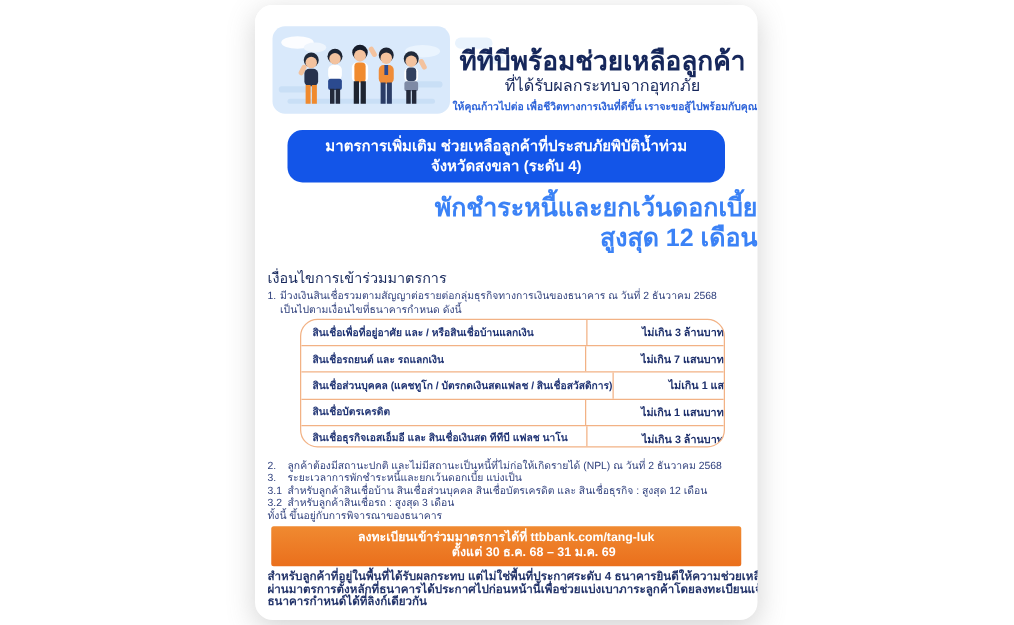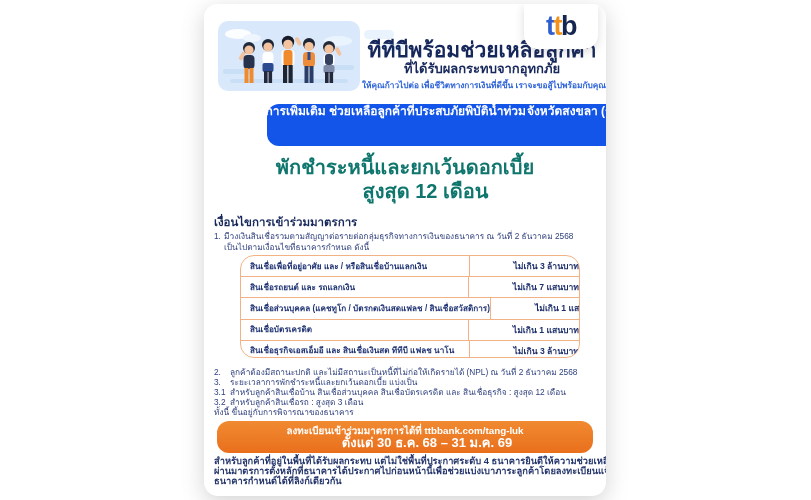--- a/index.html
+++ b/index.html
@@ -15,42 +15,42 @@
   }
   
   .hdr{position:absolute;left:0;top:0;width:100%;height:100px;background:#ffffff;}
   .cloud{position:absolute;background:#e9f3fd;border-radius:20px;}
   .illus{
     position:absolute;left:14px;top:17px;width:142px;height:70px;
     background:#d9e9fb;border-radius:10px;overflow:hidden;
   }
   .hdr-text{position:absolute;left:158px;top:37px;width:240px;text-align:center;color:#16275b;}
   .hdr-title{font-size:21px;font-weight:800;line-height:18px;}
-  .hdr-sub{font-size:13px;font-weight:700;line-height:15px;margin-top:2px;}
+  .hdr-sub{font-size:13px;font-weight:400;line-height:15px;margin-top:2px;}
   .hdr-tag{font-size:8.3px;font-weight:700;color:#2d63d9;margin-top:4px;line-height:10px;white-space:nowrap;}
   .logo-card{
     position:absolute;left:320px;top:0;width:74px;height:45px;background:#ffffff;
     border-radius:0 0 14px 14px;box-shadow:0 3px 10px rgba(60,60,60,.18);
     display:flex;align-items:center;justify-content:center;
   }
   .logo-word{font-size:27px;font-weight:800;letter-spacing:-1.5px;line-height:27px;}
   .lt1{color:#2f5ece;} .lt2{color:#f2921d;} .lt3{color:#14264f;}
   
   .banner{
     position:absolute;left:26px;top:100px;width:350px;height:42px;background:#1355e8;
     border-radius:12px;color:#ffffff;text-align:center;
-    display:flex;justify-content:center;gap:1px;margin-left:37px;
+    display:flex;flex-direction:column;justify-content:center;gap:1px;
   }
   .banner div{font-size:12px;font-weight:700;line-height:15px;white-space:nowrap;}
   
-  .headline{position:absolute;left:0;top:151px;width:100%;text-align:center;color:#0f766e;font-weight:800;}
+  .headline{position:absolute;left:0;top:151px;width:100%;text-align:right;color:#3b82f6;font-weight:800;}
   .headline .h1{font-size:20px;line-height:24px;}
   .headline .h2{font-size:20px;line-height:24px;margin-left:41px;}
   
-  .cond-head{position:absolute;left:10px;top:209px;font-size:11.5px;font-weight:700;color:#16275b;}
+  .cond-head{position:absolute;left:10px;top:209px;font-size:11.5px;font-weight:400;color:#16275b;}
   .cond1{position:absolute;left:10px;top:227px;display:flex;color:#2e3f7c;font-size:8.3px;line-height:10.5px;}
   .cond1 .no{width:10px;flex:none;}
   .cond1 .tx div{white-space:nowrap;}
   
   .ltable{
     position:absolute;left:36px;top:251px;width:338px;height:101px;
     border:1px solid #f2b285;border-radius:14px;overflow:hidden;background:#ffffff;
   }
   .t-row{display:flex;height:20.2px;border-top:1px solid #f2b285;gap:32px;}
   .t-row:first-child{border-top:none;}
@@ -64,26 +64,26 @@
   }
   
   .clist{position:absolute;left:10px;top:364px;color:#2e3f7c;font-size:8.3px;line-height:9.9px;}
   .citem{display:flex;}
   .citem .no{width:16px;flex:none;}
   .citem .tx{white-space:nowrap;}
   .cnote{white-space:nowrap;}
   
   .register{
     position:absolute;left:13px;top:417px;width:376px;height:32px;
-    background:linear-gradient(180deg,#f08a31,#ea6f1c);border-radius:12px;
+    background:linear-gradient(180deg,#f08a31,#ea6f1c);border-radius:2px;
     color:#ffffff;text-align:center;display:flex;flex-direction:column;justify-content:center;
   }
   .register .r1{font-size:9.8px;font-weight:600;line-height:12px;white-space:nowrap;}
   .register .r1 b{font-weight:800;}
-  .register .r2{font-size:13px;font-weight:600;line-height:12px;white-space:nowrap;margin-left:44px;}
+  .register .r2{font-size:10px;font-weight:600;line-height:12px;white-space:nowrap;margin-left:44px;}
   
   .pfooter{
     position:absolute;left:10px;top:453px;width:386px;
     color:#24356b;font-size:9.3px;font-weight:600;line-height:9.9px;
   }
   .pfooter div{white-space:nowrap;}
 </style>
 </head>
 <body>
 
@@ -151,23 +151,20 @@
         </g>
       </svg>
     </div>
 
     <div class="hdr-text">
       <div class="hdr-title">ทีทีบีพร้อมช่วยเหลือลูกค้า</div>
       <div class="hdr-sub">ที่ได้รับผลกระทบจากอุทกภัย</div>
       <div class="hdr-tag">ให้คุณก้าวไปต่อ เพื่อชีวิตทางการเงินที่ดีขึ้น เราจะขอสู้ไปพร้อมกับคุณ</div>
     </div>
 
-    <div class="logo-card">
-      <div class="logo-word"><span class="lt1">t</span><span class="lt2">t</span><span class="lt3">b</span></div>
-    </div>
   </div>
 
   <div class="banner">
     <div>มาตรการเพิ่มเติม ช่วยเหลือลูกค้าที่ประสบภัยพิบัติน้ำท่วม</div>
     <div>จังหวัดสงขลา (ระดับ 4)</div>
   </div>
 
   <div class="headline">
     <div class="h1">พักชำระหนี้และยกเว้นดอกเบี้ย</div>
     <div class="h2">สูงสุด 12 เดือน</div>

